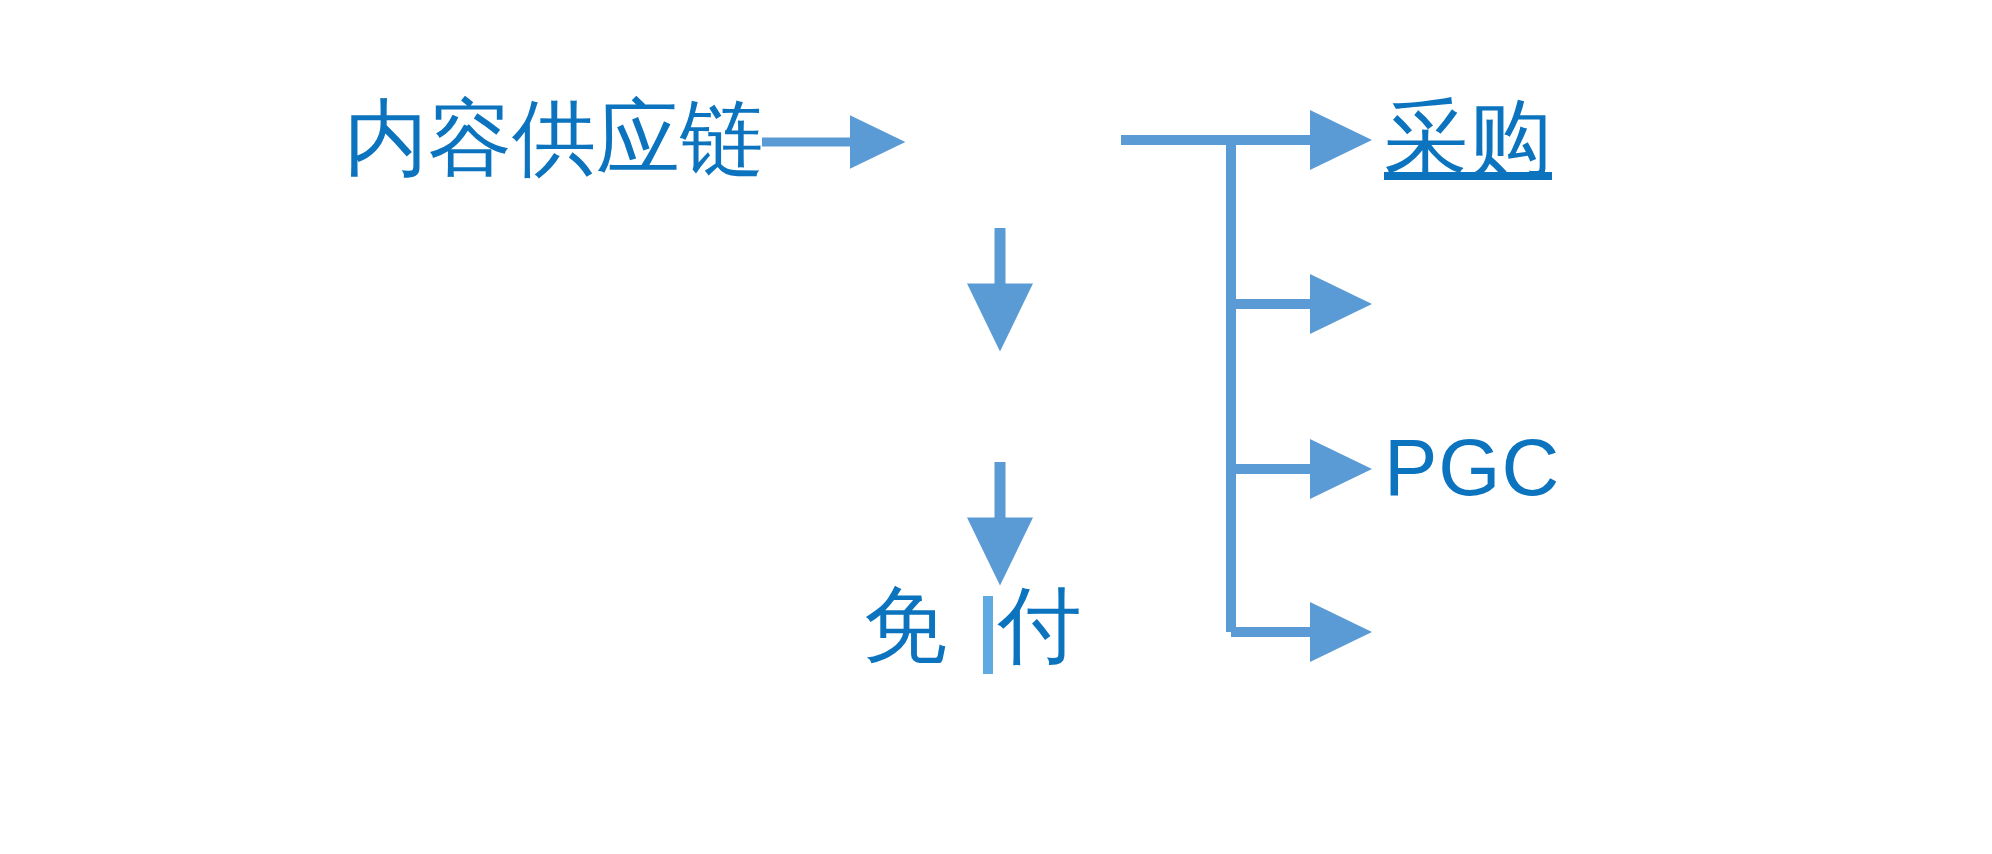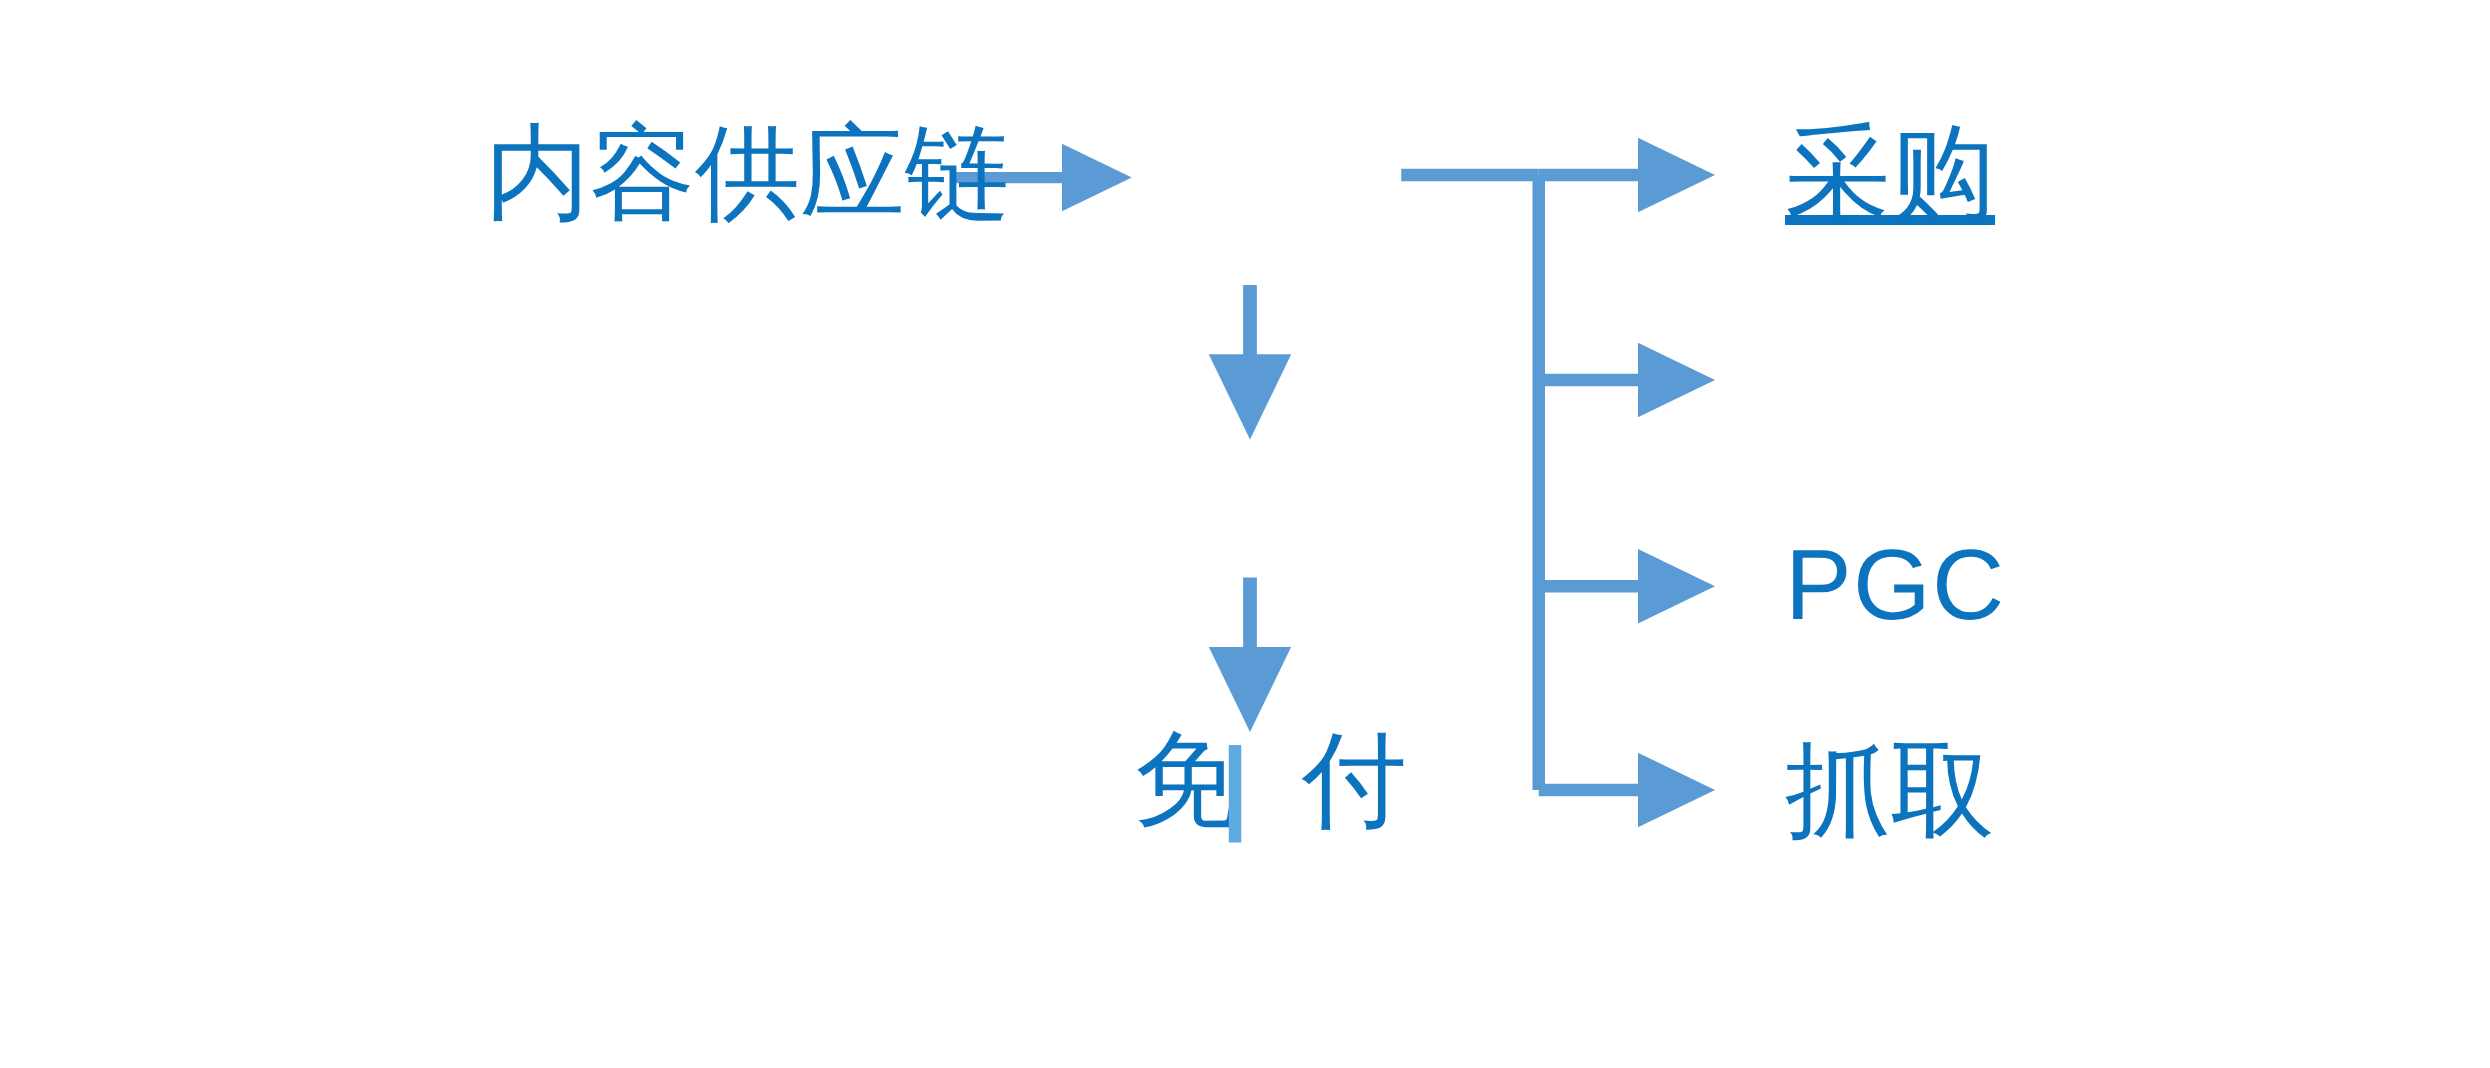--- a/index.html
+++ b/index.html
@@ -17,21 +17,20 @@
     background: #ffffff;
     overflow: hidden;
   }
   .node {
     position: absolute;
     color: #0C74BE;
     font-family: "Liberation Sans", "DejaVu Sans", sans-serif;
     font-weight: 400;
     white-space: pre;
     line-height: 1;
-    margin-left: 44px;
   }
   .node-cjk {
     font-size: 84px;
     letter-spacing: 0px;
   }
   .node-lat {
     font-size: 80px;
     letter-spacing: 1px;
   }
   .svg-layer {
@@ -97,15 +96,14 @@
 
   <div class="node node-cjk" style="left:863px; top:590px;font-family:Liberation Mono, monospace;">免 付</div>
 
   <div class="caret" style="left:983px; top:596px; height:78px;"></div>
 
   <div class="node node-cjk" style="left:1384px; top:96px;text-decoration:underline;">采购</div>
 
 
   <div class="node node-lat" style="left:1384px; top:428px;">PGC</div>
 
-  <div class="node node-cjk" style="left:1384px; top:590px;">抓取</div>
 
 </div>
 
 </body></html>

